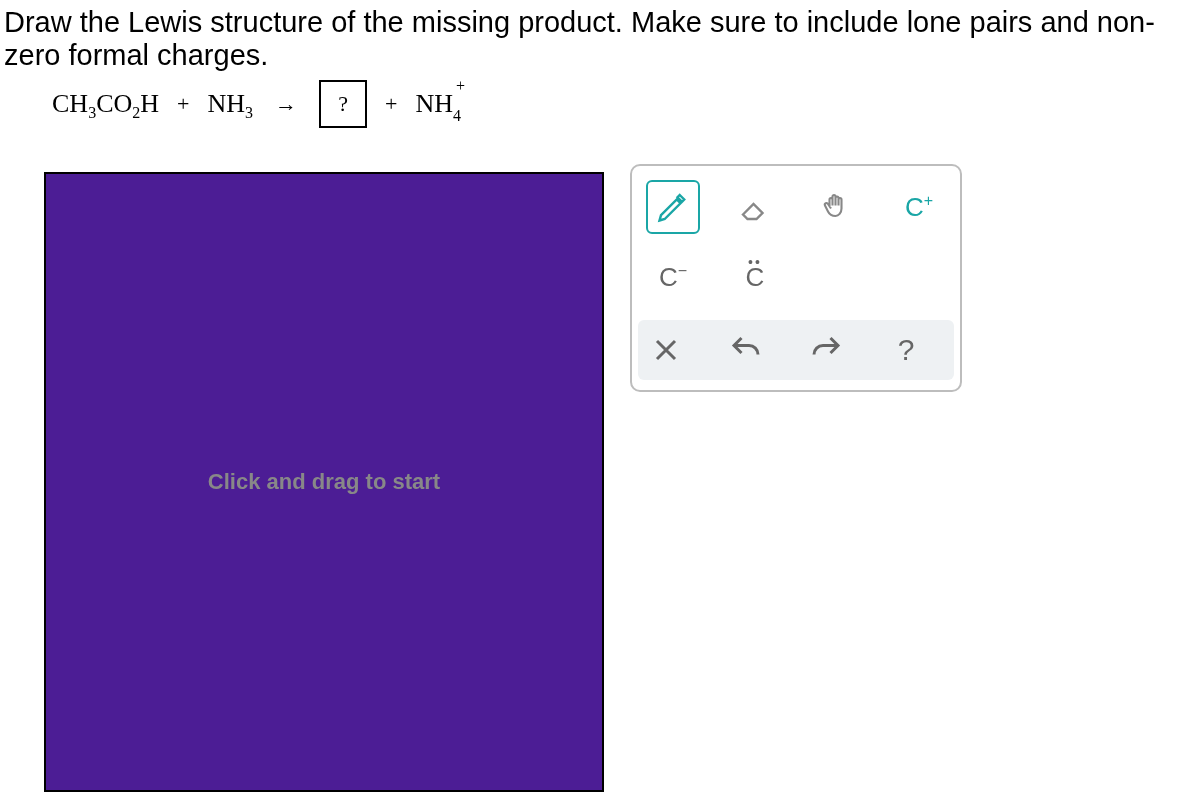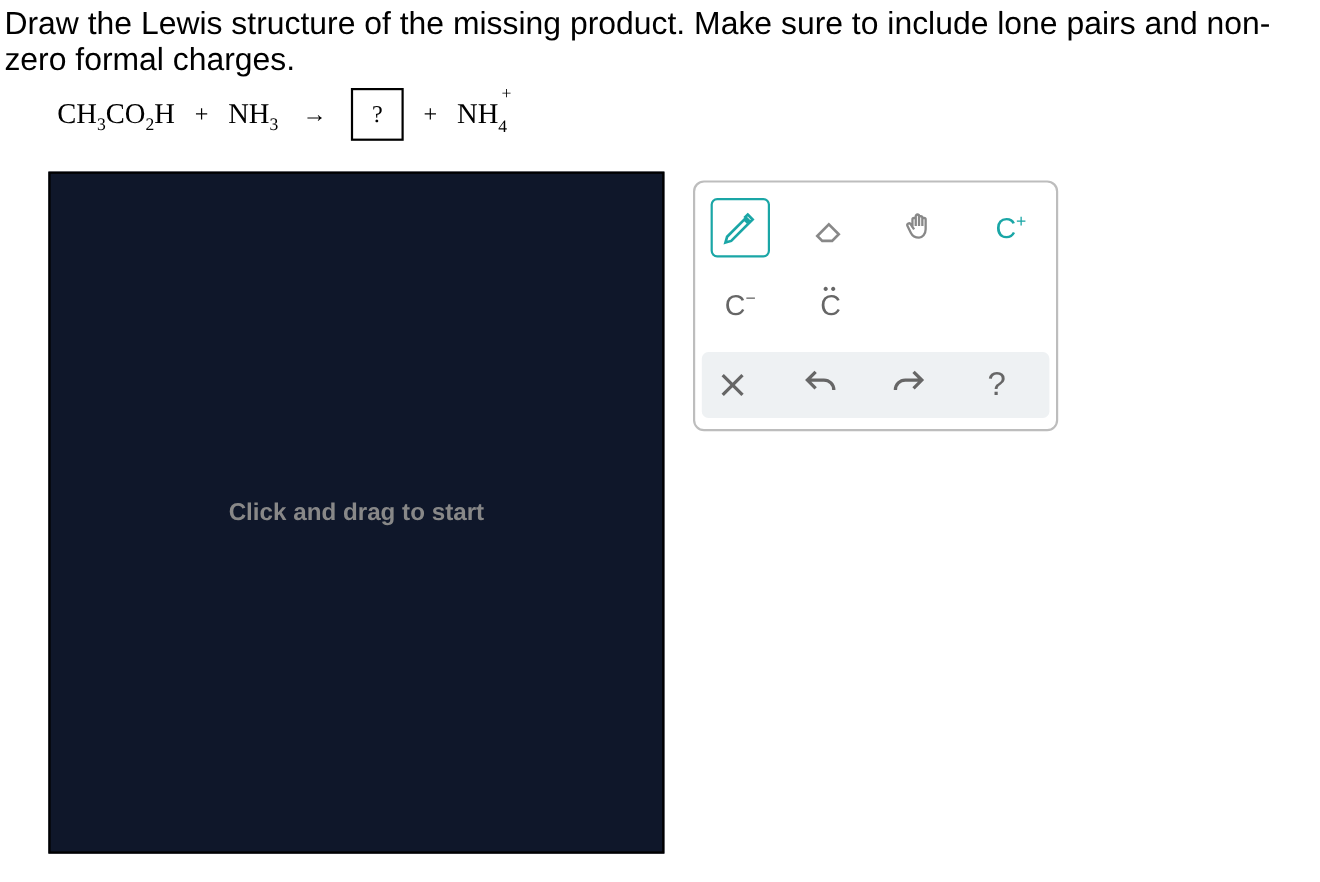--- a/index.html
+++ b/index.html
@@ -37,26 +37,26 @@
     display: flex;
     align-items: center;
     justify-content: center;
     font-size: 22px;
   }
   .nh4 { position: relative; }
   .nh4 .plus-charge { position: absolute; top: -12px; right: -12px; font-size: 16px; }
   .nh4 .four { position: absolute; bottom: -6px; right: -8px; font-size: 16px; }
   .canvas {
     position: absolute;
-    top: 156px;
+    top: 172px;
     left: 44px;
     width: 560px;
     height: 620px;
     border: 2px solid #000;
-    background: #0f172a;
+    background: #4c1d95;
   }
   .canvas-hint {
     position: absolute;
     top: 50%;
     left: 50%;
     transform: translate(-50%, -50%);
     text-align: center;
     font-weight: bold;
     font-size: 22px;
     color: #888;

